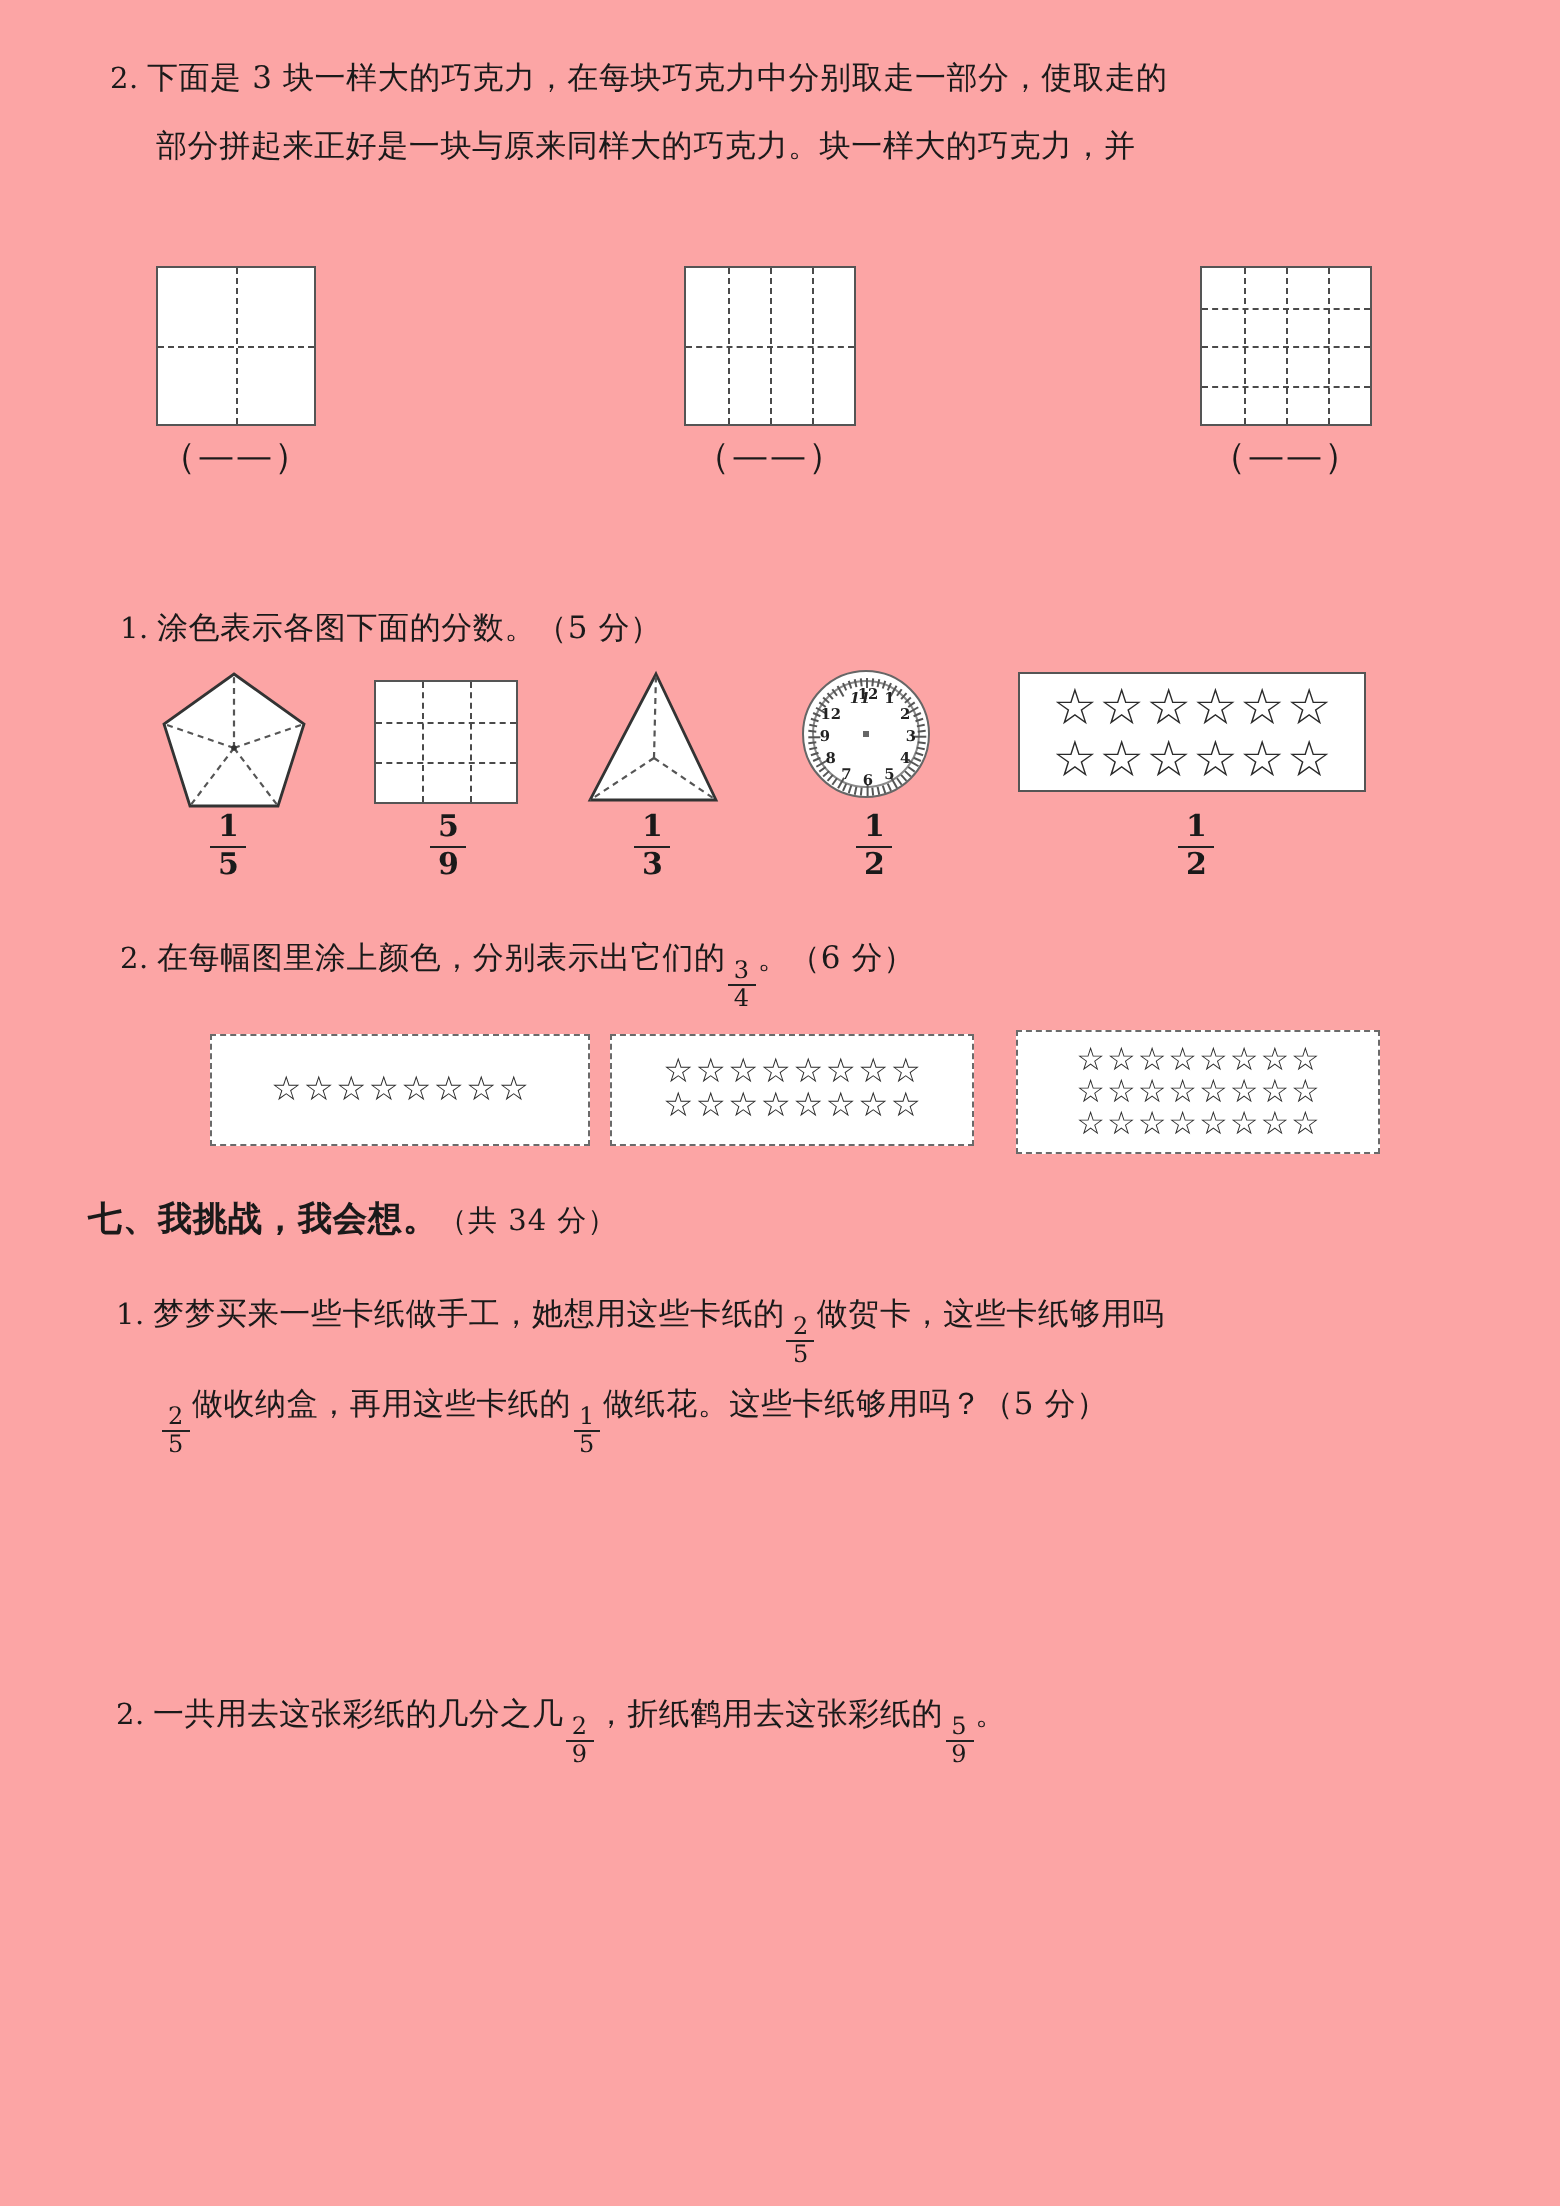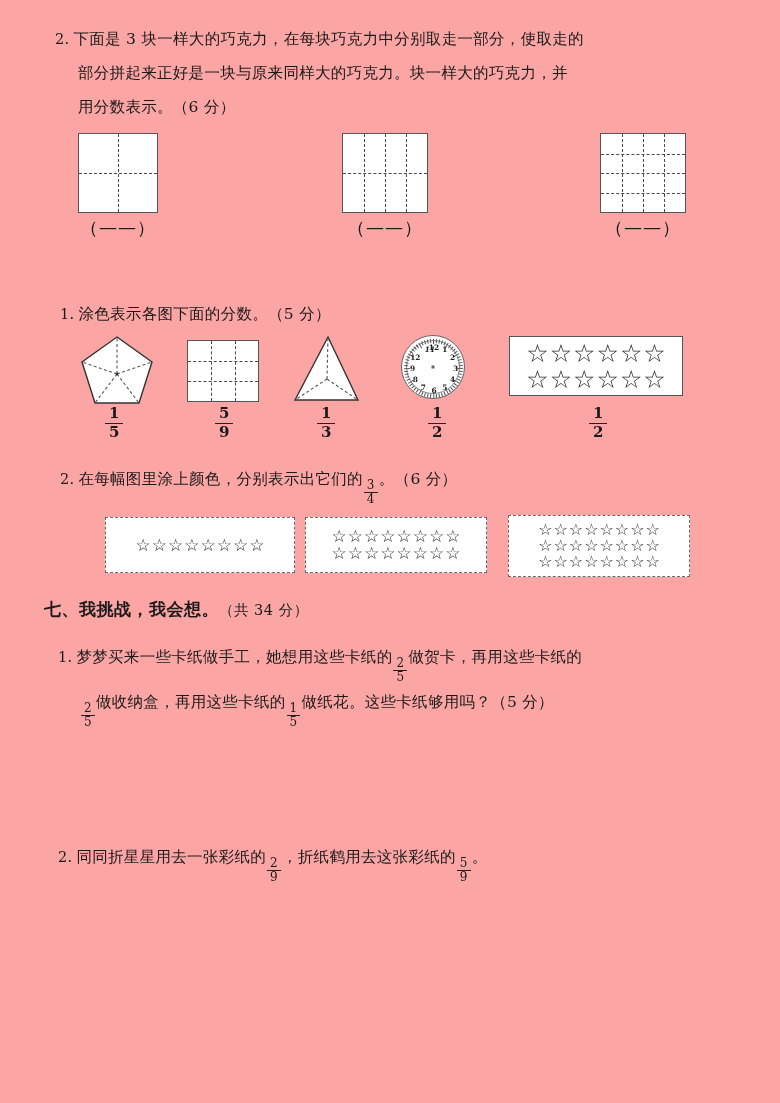--- a/index.html
+++ b/index.html
@@ -177,23 +177,20 @@
 </style>
 </head>
 <body>
 
 <div class="page">
 
   <div class="qline" style="left:55px; top:22px;">
     <span class="qnum">2.</span><span>下面是 3 块一样大的巧克力，在每块巧克力中分别取走一部分，使取走的</span>
   </div>
   <div class="qline" style="left:78px; top:56px;">部分拼起来正好是一块与原来同样大的巧克力。块一样大的巧克力，并</div>
-  <div class="qline" style="left:78px; top:90px;">
-    <span>用分数表示。</span><span>（6 分）</span>
-  </div>
 
   <div class="choco" style="left:78px; top:133px; width:80px; height:80px;">
     <div class="vline" style="left:50%;"></div>
     <div class="hline" style="top:50%;"></div>
   </div>
   <div class="paren" style="left:80px; top:216px;">（——）</div>
 
   <div class="choco" style="left:342px; top:133px; width:86px; height:80px;">
     <div class="vline" style="left:25%;"></div>
     <div class="vline" style="left:50%;"></div>
@@ -444,34 +441,34 @@
     </div>
 
   <div class="section-head" style="left:44px; top:598px;">
     <span>七、我挑战，我会想。</span><span class="pts">（共 34 分）</span>
   </div>
 
   <div class="qline" style="left:58px; top:640px;">
     <span class="qnum">1.</span><span>梦梦买来一些卡纸做手工，她想用这些卡纸的</span><span class="frac">
         <span class="num">2</span>
         <span class="den">5</span>
-      </span><span>做贺卡，再用这些卡纸的</span>
+      </span><span>做贺卡，这些卡纸够用吗</span>
   </div>
   <div class="qline" style="left:80px; top:685px;">
     <span class="frac">
         <span class="num">2</span>
         <span class="den">5</span>
       </span><span>做收纳盒，再用这些卡纸的</span><span class="frac">
         <span class="num">1</span>
         <span class="den">5</span>
       </span><span>做纸花。这些卡纸够用吗？</span><span>（5 分）</span>
   </div>
 
   <div class="qline" style="left:58px; top:840px;">
-    <span class="qnum">2.</span><span>同同折星星用去一张彩纸的</span><span class="frac">
+    <span class="qnum">2.</span><span>一共用去这张彩纸的几分之几</span><span class="frac">
         <span class="num">2</span>
         <span class="den">9</span>
       </span><span>，折纸鹤用去这张彩纸的</span><span class="frac">
         <span class="num">5</span>
         <span class="den">9</span>
       </span><span>。</span>
   </div>
 
 </div>
 

